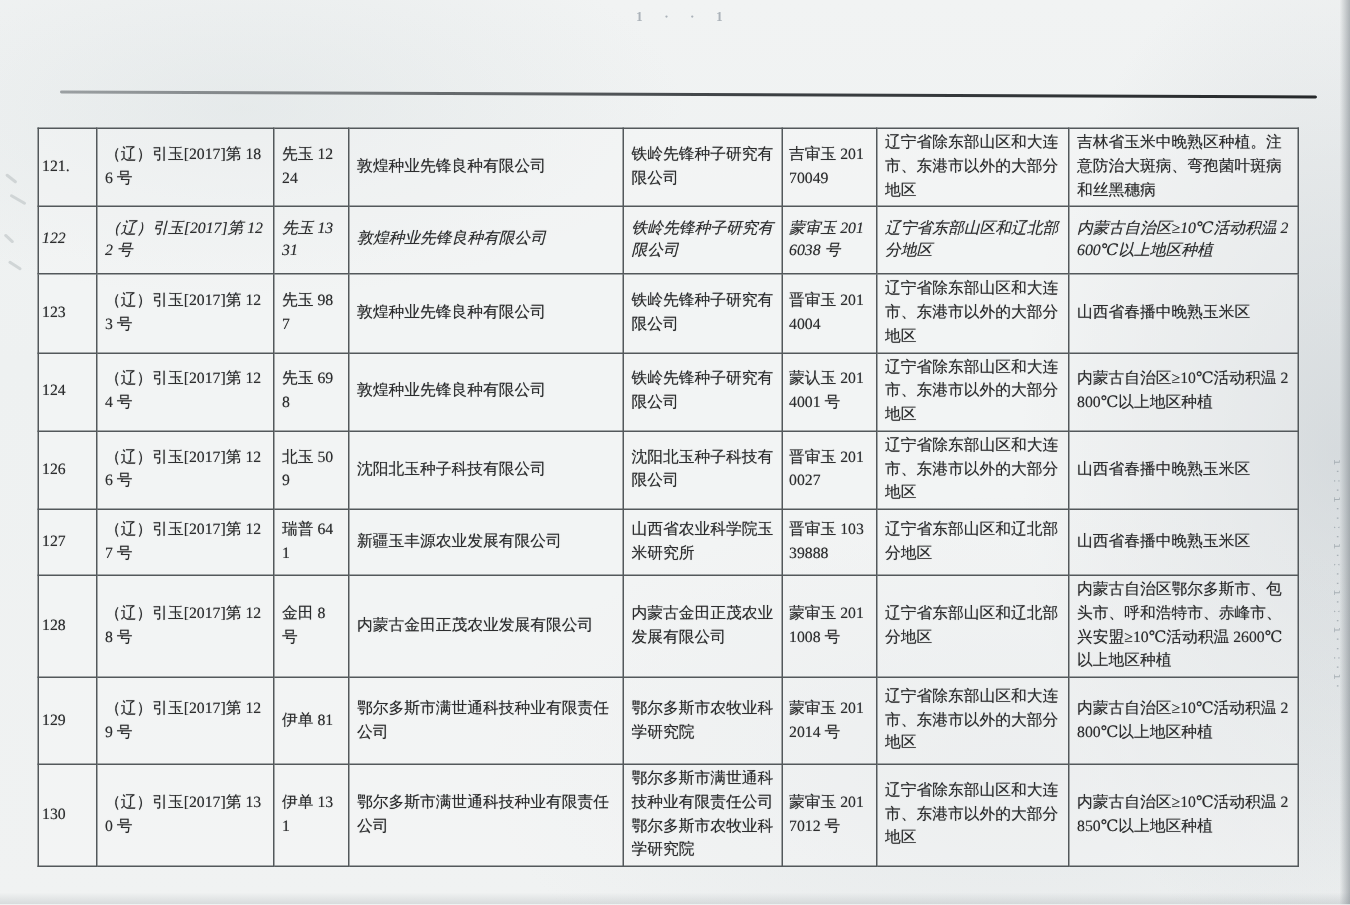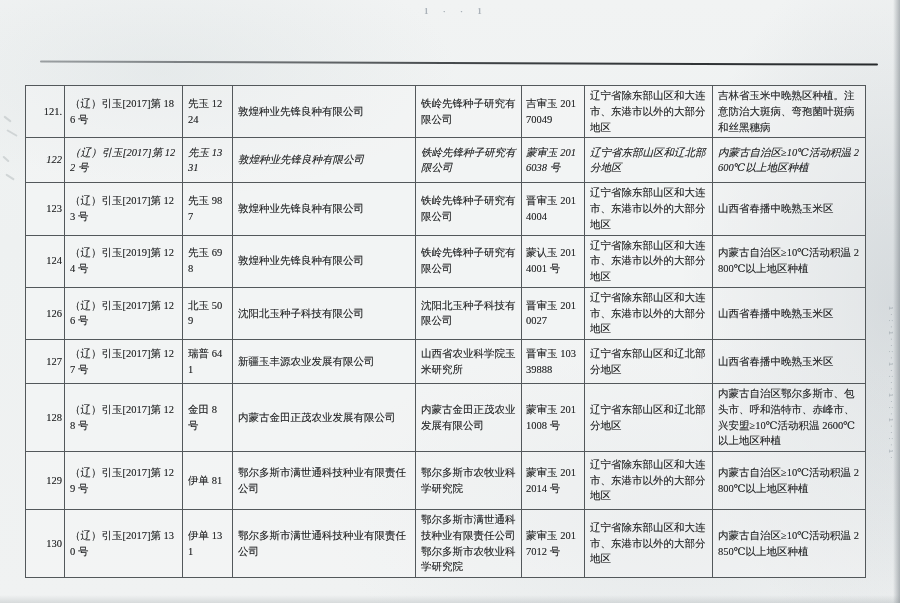--- a/index.html
+++ b/index.html
@@ -42,21 +42,21 @@
     background:rgba(248,250,249,.35);
   }
   .reg-table td{
     border:1px solid #53585b;
     font-size:10.5px;line-height:1.5;
     padding:2px 5px;vertical-align:middle;
     word-break:break-all;
     color:#2c2d2e;
     text-shadow:0 0 .5px rgba(50,52,54,.55);
   }
-  .reg-table td.c1{text-align:right;padding:2px 2px;}
+  .reg-table td.c1{text-align:left;padding:2px 2px;}
   .reg-table td.c6{padding:2px 4px;}
   .reg-table tr:nth-child(1){height:48px;}
   .reg-table tr:nth-child(2){height:45px;font-style:italic;}
   .reg-table tr:nth-child(3){height:44px;}
   .reg-table tr:nth-child(4){height:43px;}
   .reg-table tr:nth-child(5){height:44px;}
   .reg-table tr:nth-child(6){height:44px;}
   .reg-table tr:nth-child(7){height:44px;}
   .reg-table tr:nth-child(8){height:58px;}
   .reg-table tr:nth-child(9){height:55px;}
@@ -115,21 +115,21 @@
       <td>（辽）引玉[2017]第 123 号</td>
       <td>先玉 987</td>
       <td>敦煌种业先锋良种有限公司</td>
       <td>铁岭先锋种子研究有限公司</td>
       <td class="c6">晋审玉 2014004</td>
       <td>辽宁省除东部山区和大连市、东港市以外的大部分地区</td>
       <td>山西省春播中晚熟玉米区</td>
     </tr>
     <tr>
       <td class="c1">124</td>
-      <td>（辽）引玉[2019]第 124 号</td>
+      <td>（辽）引玉[2017]第 124 号</td>
       <td>先玉 698</td>
       <td>敦煌种业先锋良种有限公司</td>
       <td>铁岭先锋种子研究有限公司</td>
       <td class="c6">蒙认玉 2014001 号</td>
       <td>辽宁省除东部山区和大连市、东港市以外的大部分地区</td>
       <td>内蒙古自治区≥10℃活动积温 2800℃以上地区种植</td>
     </tr>
     <tr>
       <td class="c1">126</td>
       <td>（辽）引玉[2017]第 126 号</td>

